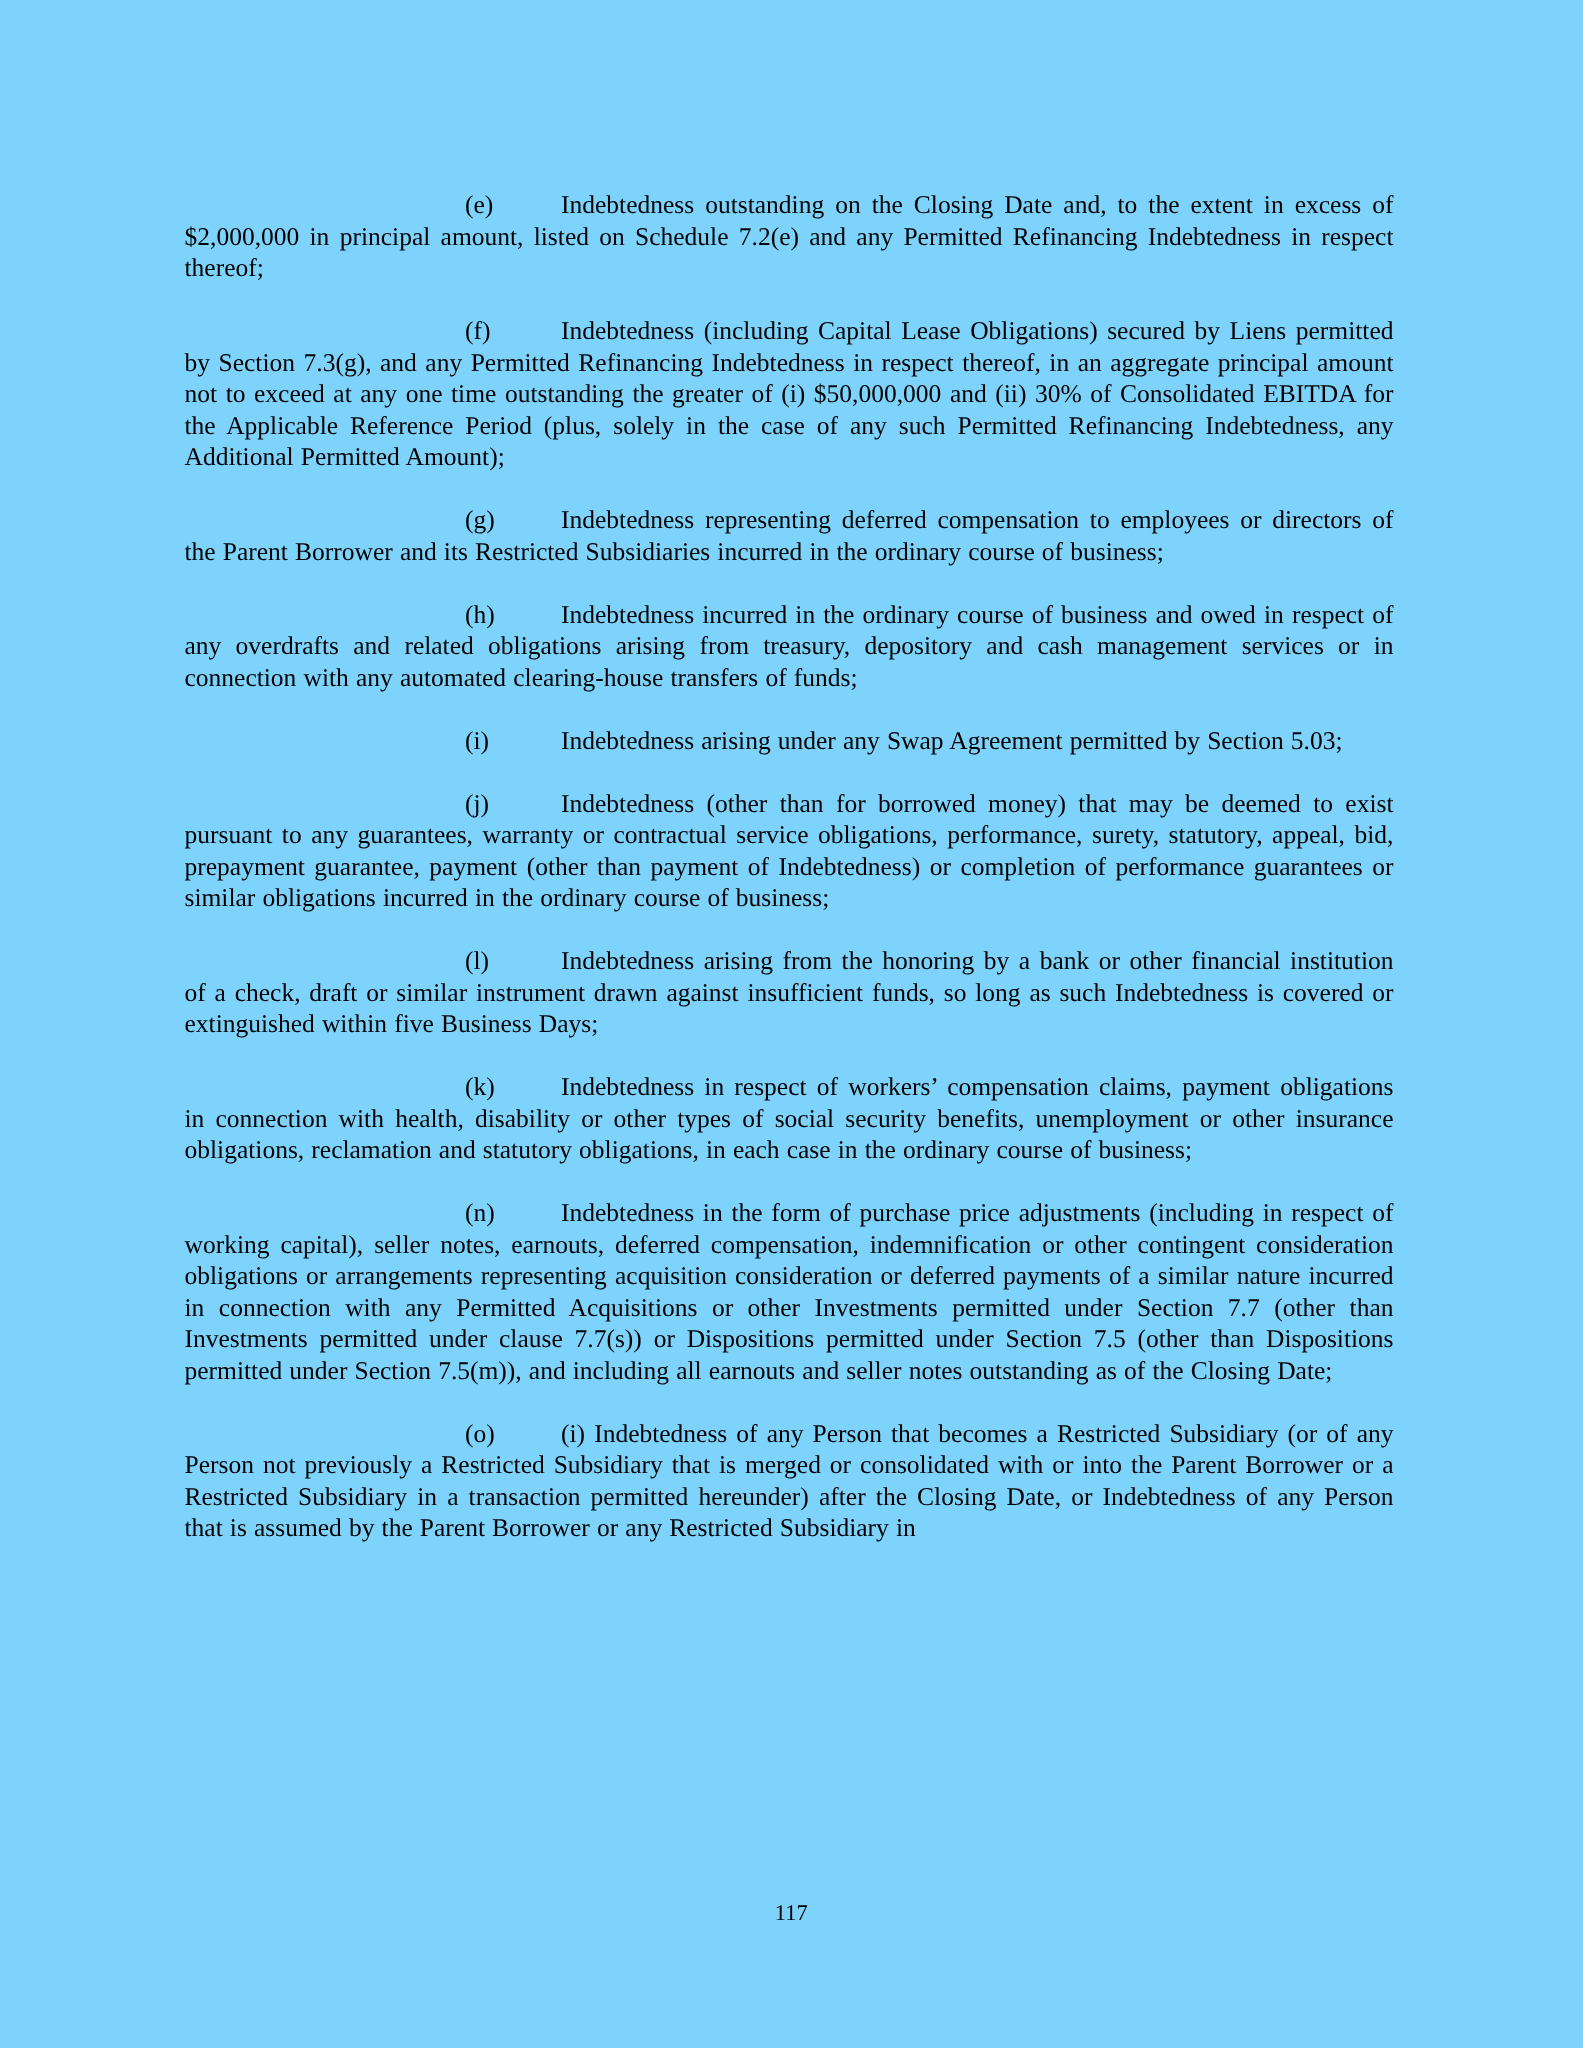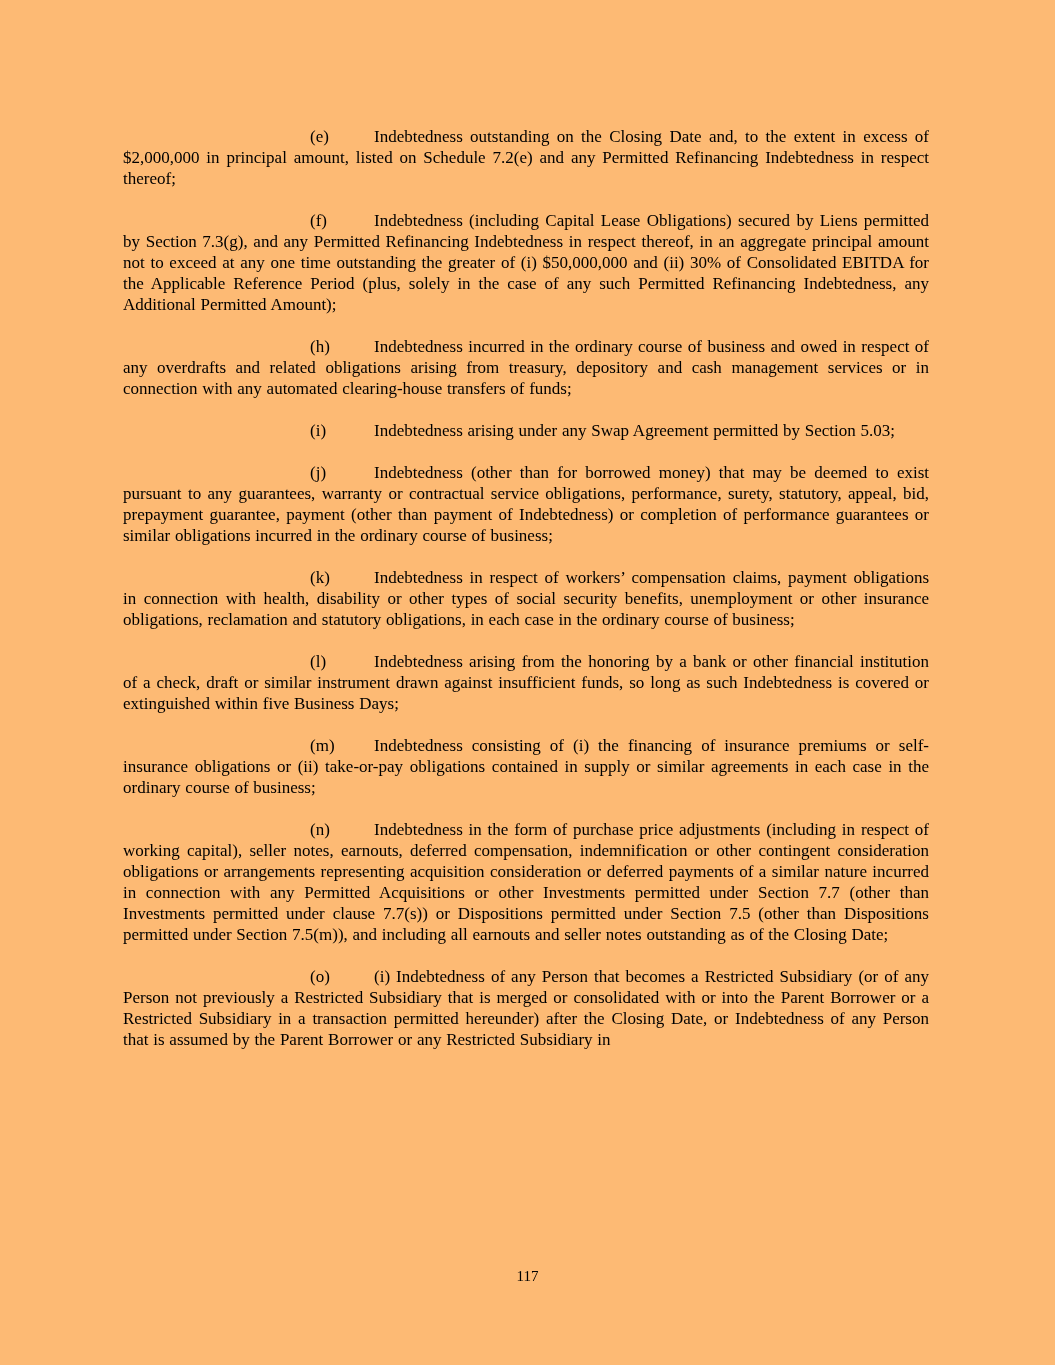--- a/index.html
+++ b/index.html
@@ -13,21 +13,21 @@
     position: relative;
     font-family: "Liberation Serif", "DejaVu Serif", serif;
     color: #000000;
   }
   .page {
     position: absolute;
     left: 0;
     top: 0;
     width: 1055px;
     height: 1365px;
-    background: #fdba74;
+    background: #7dd3fc;
     overflow: hidden;
   }
   .page-content {
     position: absolute;
     left: 123px;
     top: 126px;
     width: 806px;
   }
   .para {
     margin: 0 0 21px 0;
@@ -56,32 +56,32 @@
 </head>
 <body>
 
 <div class="page">
   <div class="page-content">
 
     <p class="para"><span class="plabel">(e)</span><span>Indebtedness outstanding on the Closing Date and, to the extent in excess of $2,000,000 in principal amount, listed on Schedule 7.2(e) and any Permitted Refinancing Indebtedness in respect thereof;</span></p>
 
     <p class="para"><span class="plabel">(f)</span><span>Indebtedness (including Capital Lease Obligations) secured by Liens permitted by Section 7.3(g), and any Permitted Refinancing Indebtedness in respect thereof, in an aggregate principal amount not to exceed at any one time outstanding the greater of (i) $50,000,000 and (ii) 30% of Consolidated EBITDA for the Applicable Reference Period (plus, solely in the case of any such Permitted Refinancing Indebtedness, any Additional Permitted Amount);</span></p>
 
+    <p class="para"><span class="plabel">(g)</span><span>Indebtedness representing deferred compensation to employees or directors of the Parent Borrower and its Restricted Subsidiaries incurred in the ordinary course of business;</span></p>
 
     <p class="para"><span class="plabel">(h)</span><span>Indebtedness incurred in the ordinary course of business and owed in respect of any overdrafts and related obligations arising from treasury, depository and cash management services or in connection with any automated clearing-house transfers of funds;</span></p>
 
     <p class="para"><span class="plabel">(i)</span><span>Indebtedness arising under any Swap Agreement permitted by Section 5.03;</span></p>
 
     <p class="para"><span class="plabel">(j)</span><span>Indebtedness (other than for borrowed money) that may be deemed to exist pursuant to any guarantees, warranty or contractual service obligations, performance, surety, statutory, appeal, bid, prepayment guarantee, payment (other than payment of Indebtedness) or completion of performance guarantees or similar obligations incurred in the ordinary course of business;</span></p>
 
+    <p class="para"><span class="plabel">(l)</span><span>Indebtedness arising from the honoring by a bank or other financial institution of a check, draft or similar instrument drawn against insufficient funds, so long as such Indebtedness is covered or extinguished within five Business Days;</span></p>
+
     <p class="para"><span class="plabel">(k)</span><span>Indebtedness in respect of workers’ compensation claims, payment obligations in connection with health, disability or other types of social security benefits, unemployment or other insurance obligations, reclamation and statutory obligations, in each case in the ordinary course of business;</span></p>
 
-    <p class="para"><span class="plabel">(l)</span><span>Indebtedness arising from the honoring by a bank or other financial institution of a check, draft or similar instrument drawn against insufficient funds, so long as such Indebtedness is covered or extinguished within five Business Days;</span></p>
-
-    <p class="para"><span class="plabel">(m)</span><span>Indebtedness consisting of (i) the financing of insurance premiums or self-insurance obligations or (ii) take-or-pay obligations contained in supply or similar agreements in each case in the ordinary course of business;</span></p>
 
     <p class="para"><span class="plabel">(n)</span><span>Indebtedness in the form of purchase price adjustments (including in respect of working capital), seller notes, earnouts, deferred compensation, indemnification or other contingent consideration obligations or arrangements representing acquisition consideration or deferred payments of a similar nature incurred in connection with any Permitted Acquisitions or other Investments permitted under Section 7.7 (other than Investments permitted under clause 7.7(s)) or Dispositions permitted under Section 7.5 (other than Dispositions permitted under Section 7.5(m)), and including all earnouts and seller notes outstanding as of the Closing Date;</span></p>
 
     <p class="para"><span class="plabel">(o)</span><span>(i) Indebtedness of any Person that becomes a Restricted Subsidiary (or of any Person not previously a Restricted Subsidiary that is merged or consolidated with or into the Parent Borrower or a Restricted Subsidiary in a transaction permitted hereunder) after the Closing Date, or Indebtedness of any Person that is assumed by the Parent Borrower or any Restricted Subsidiary in</span></p>
 
   </div>
 
   <div class="page-number">117</div>
 </div>
 

